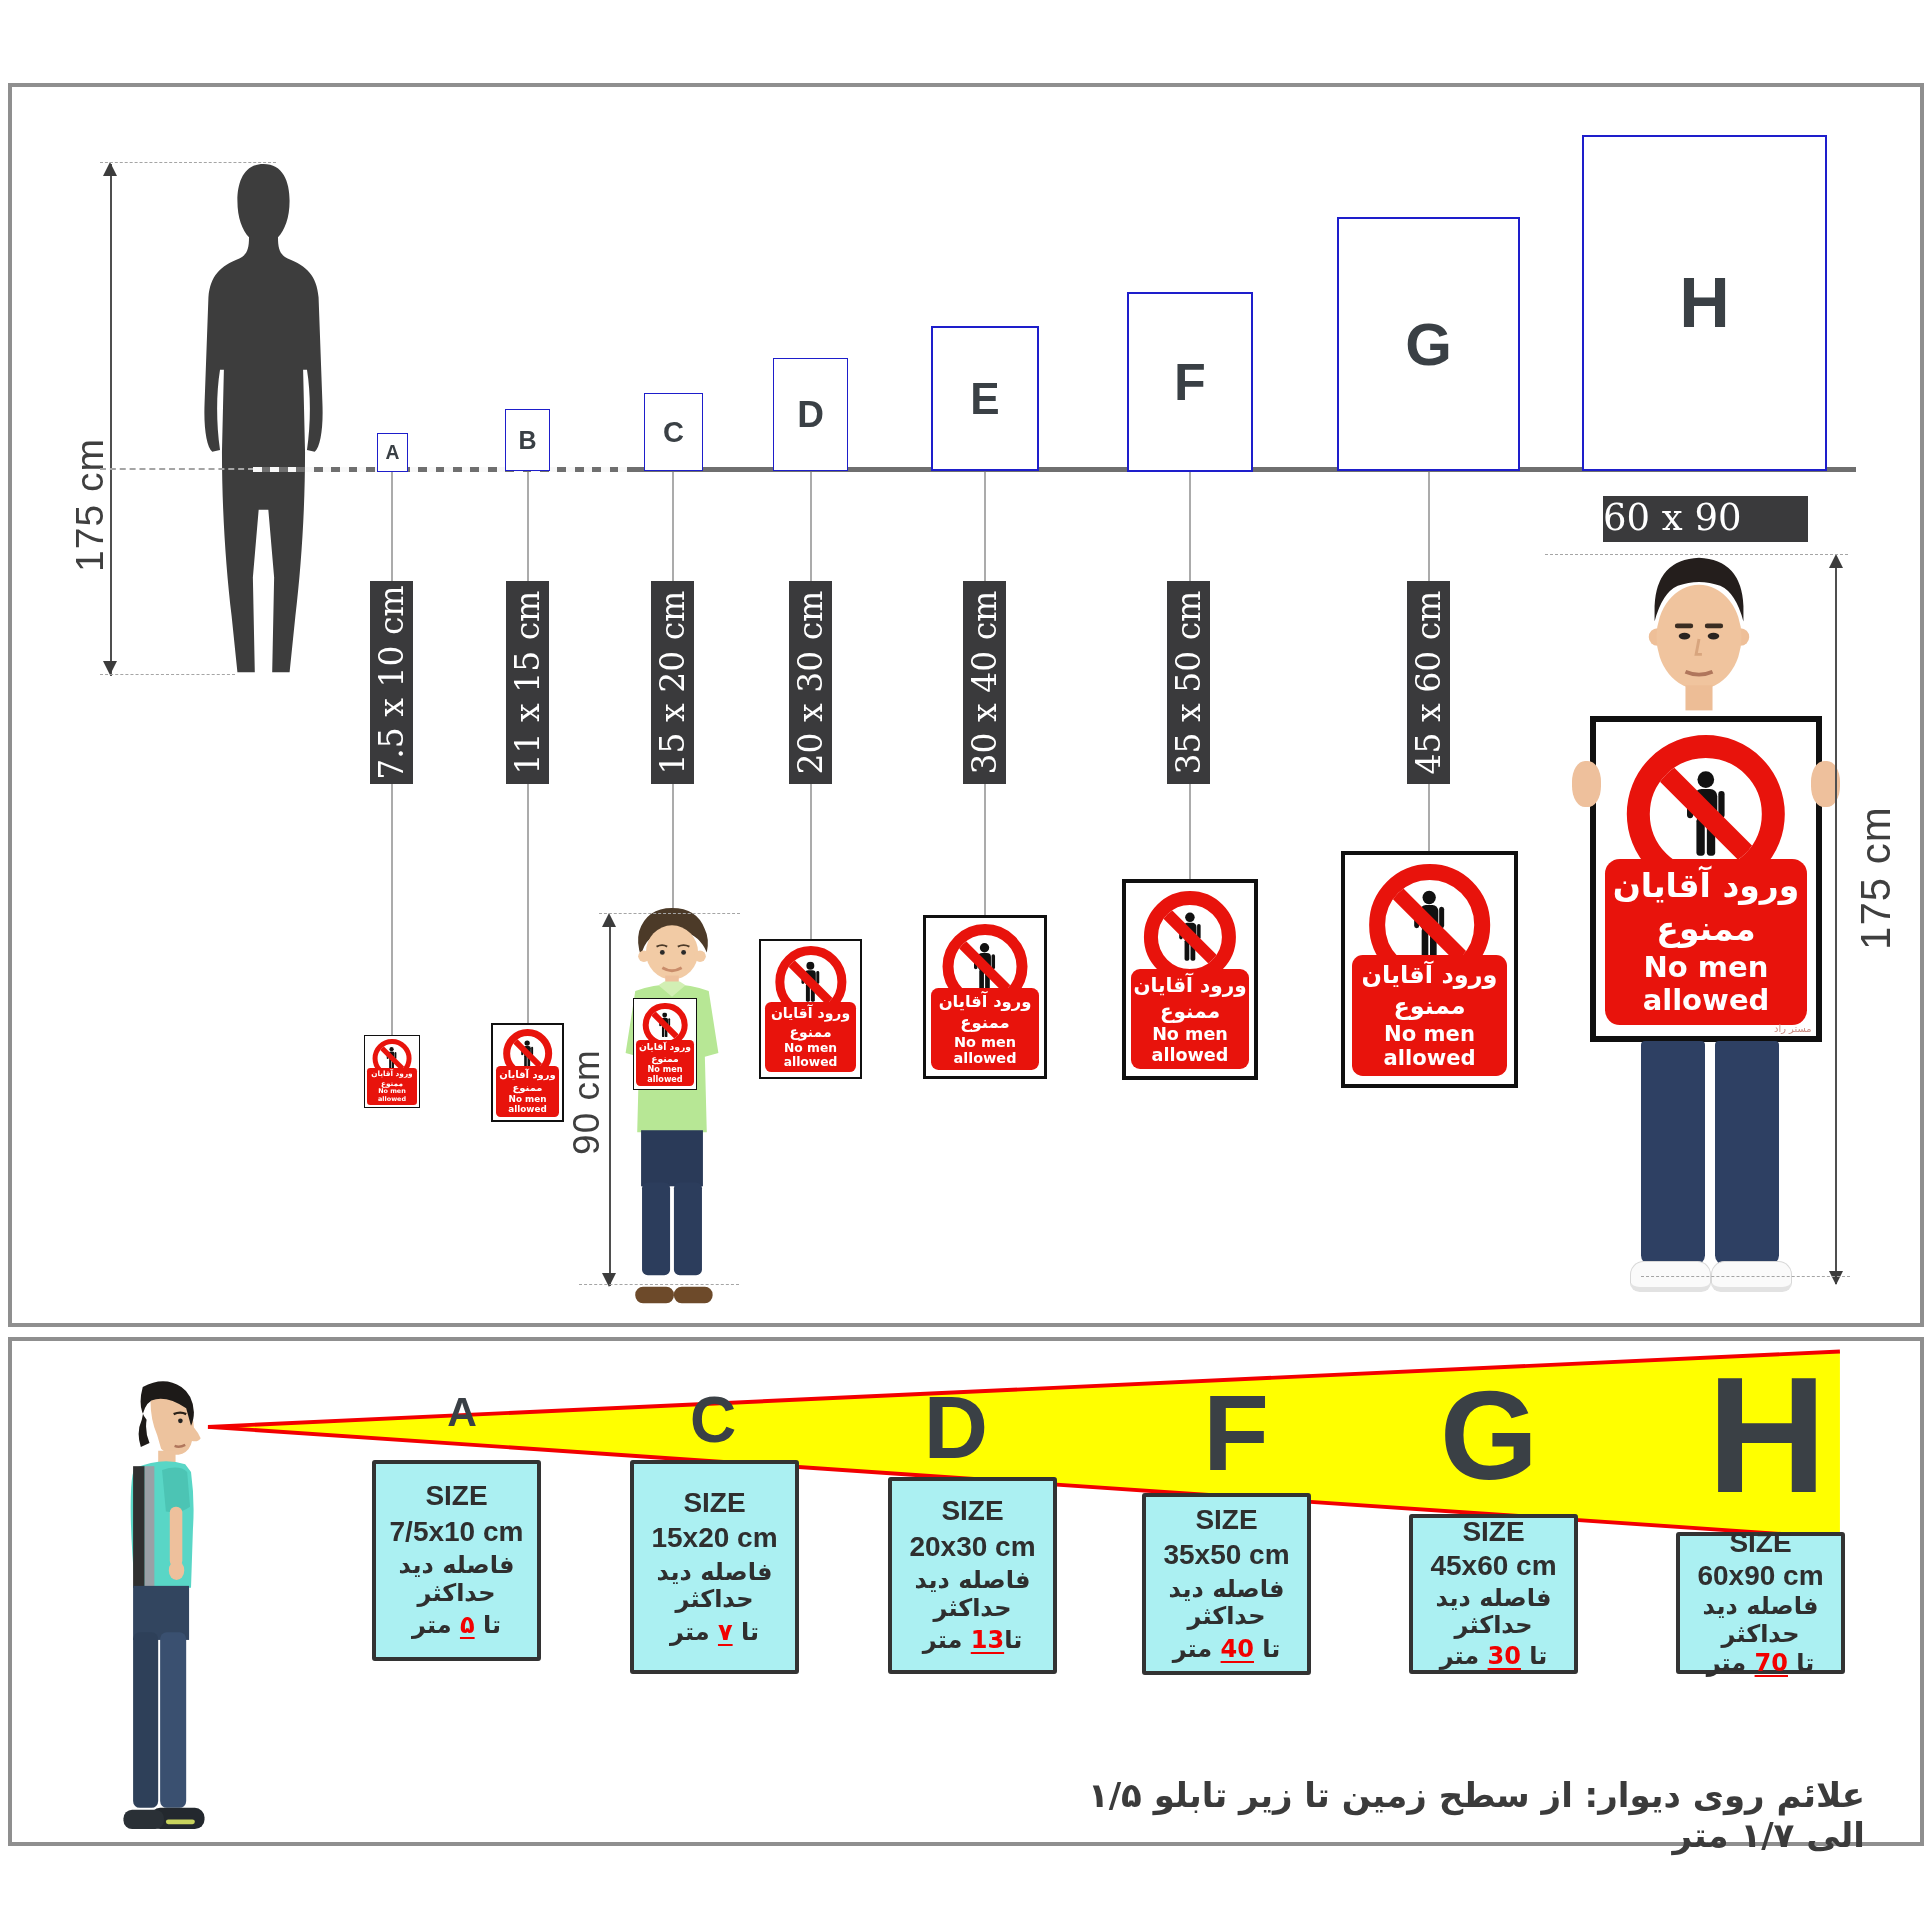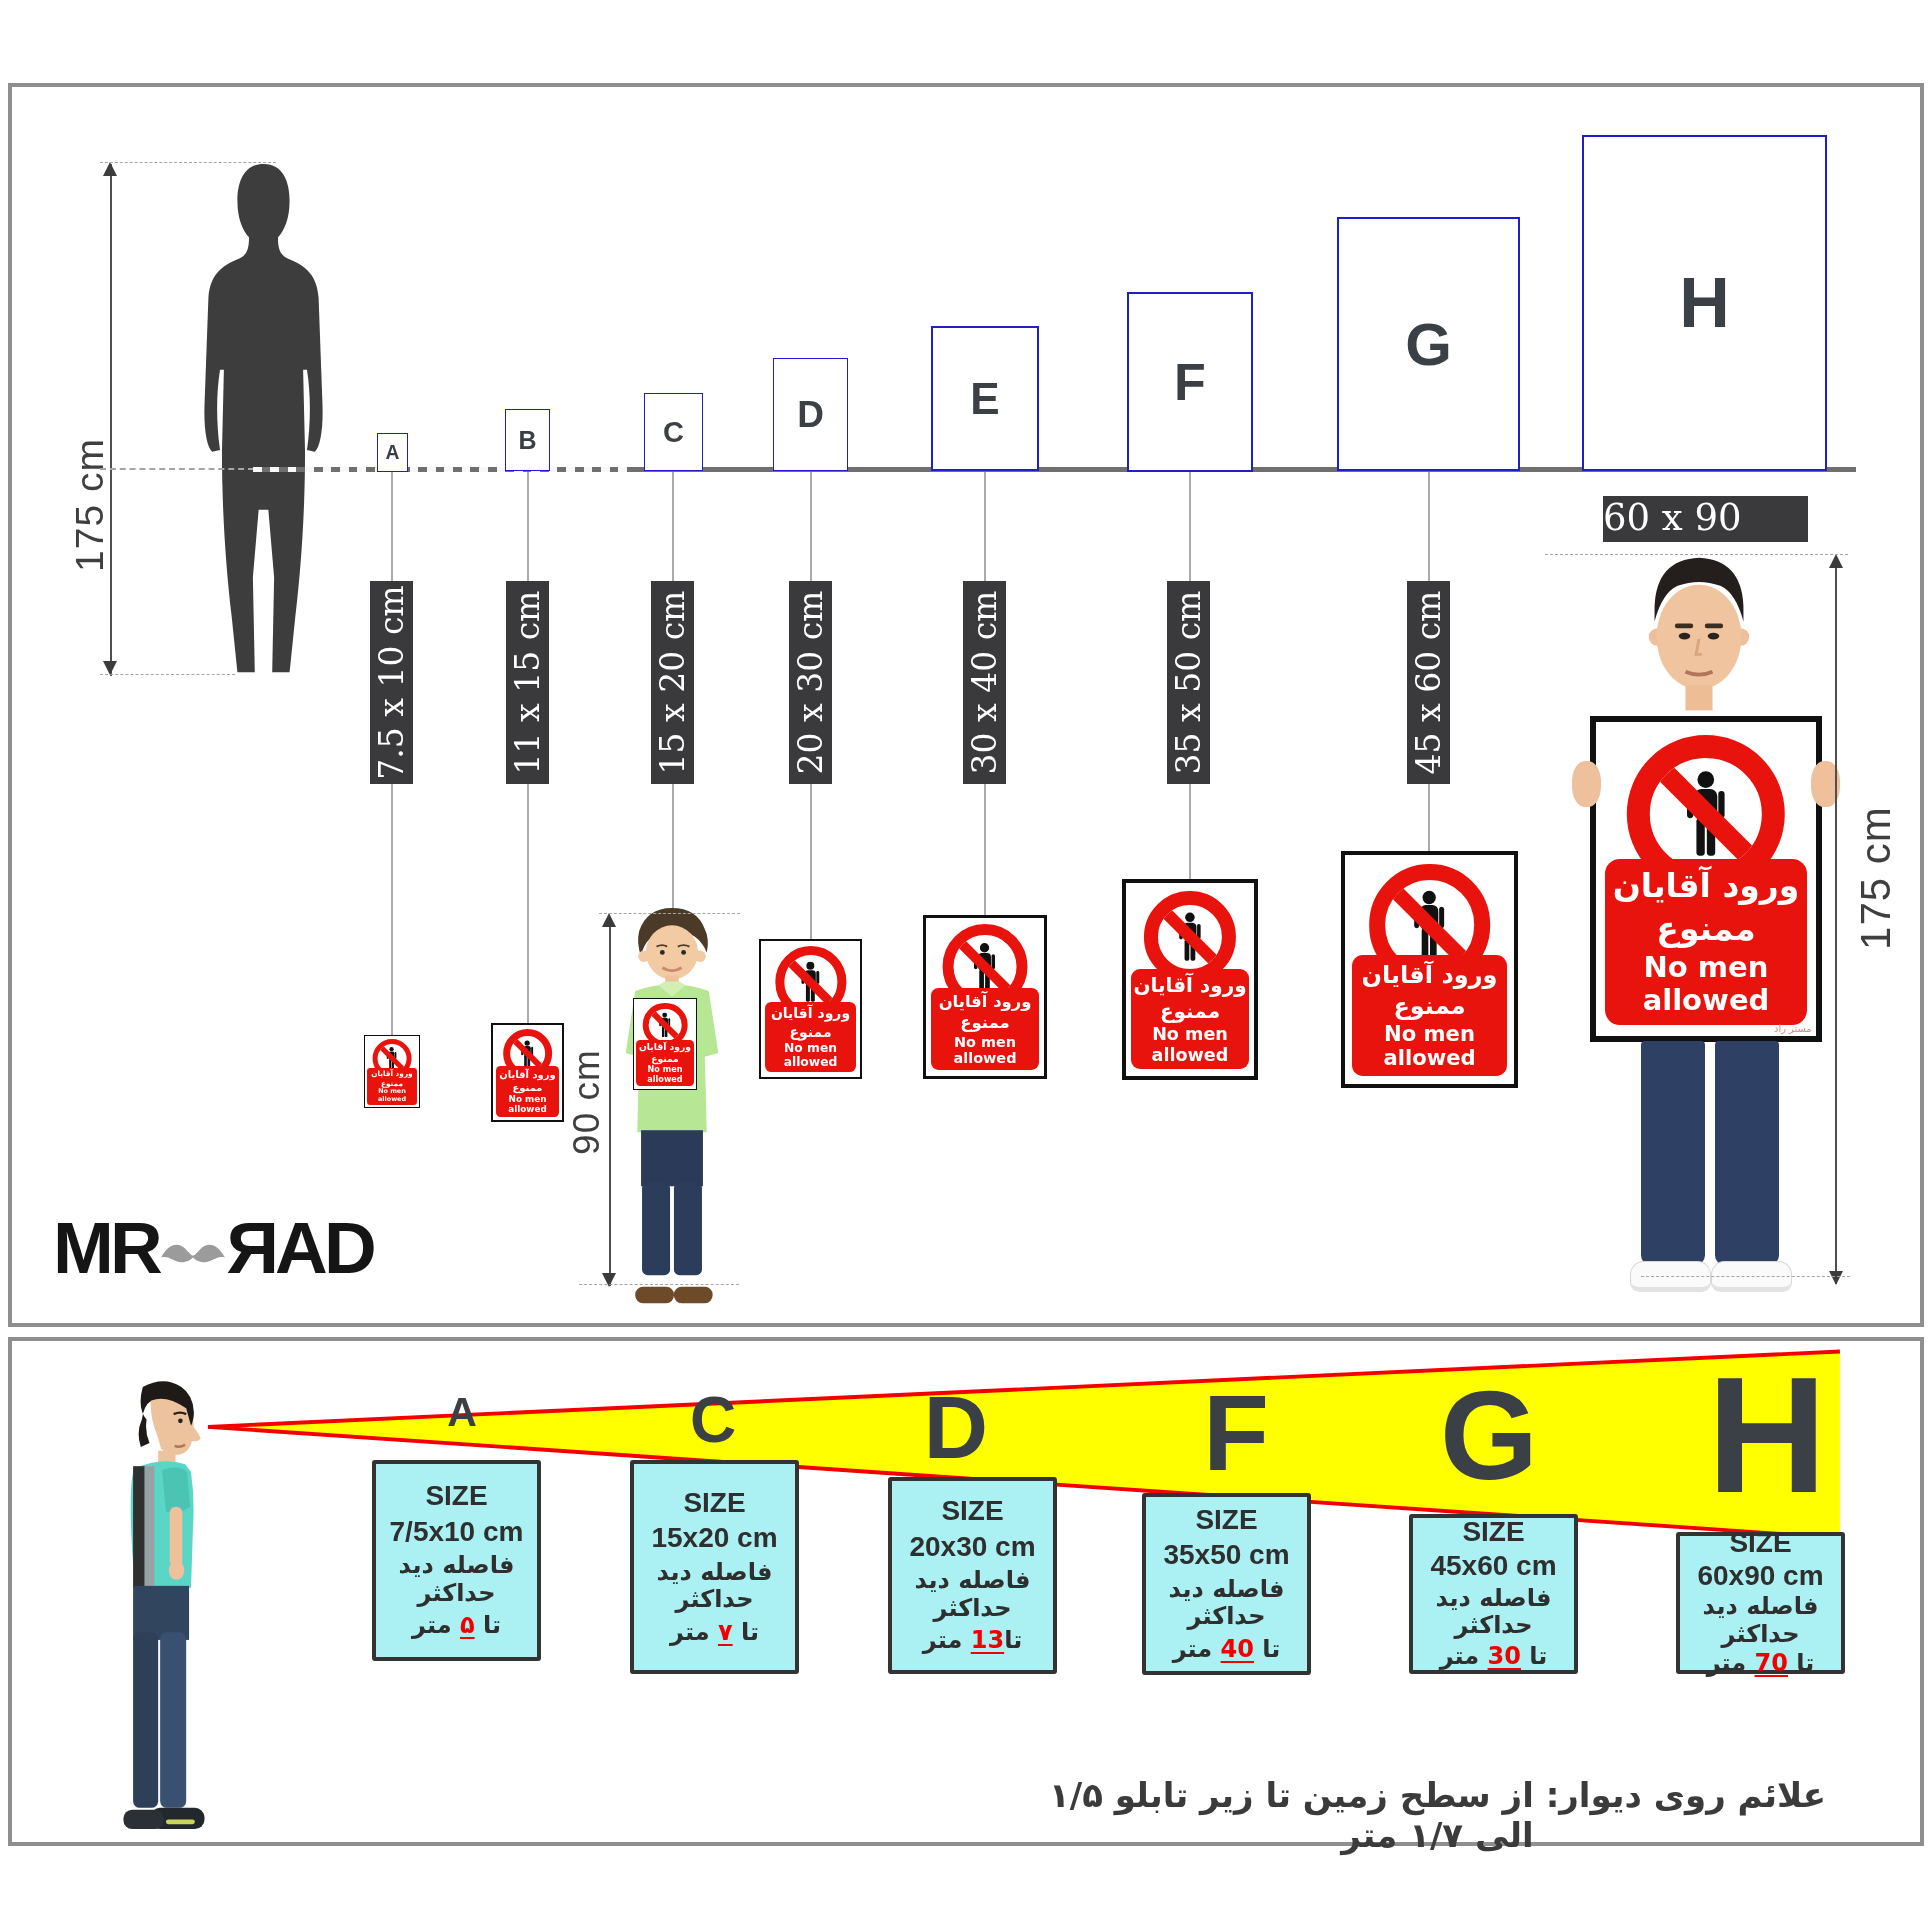--- a/index.html
+++ b/index.html
@@ -316,27 +316,20 @@
   <div class="abs" style="left:1630px;top:1261px;width:81px;height:31px;background:#fafafa;border:1.9px solid #d8d8d8;border-bottom:5.8px solid #e2e2e2;border-radius:13.5px 13.5px 9.7px 9.7px;box-sizing:border-box;"></div>
   <div class="abs" style="left:1711px;top:1261px;width:81px;height:31px;background:#fafafa;border:1.9px solid #d8d8d8;border-bottom:5.8px solid #e2e2e2;border-radius:13.5px 13.5px 9.7px 9.7px;box-sizing:border-box;"></div>
 
   <div class="dimline" style="left:1835px;top:558px;height:726px;"></div>
   <div class="arr up" style="left:1829px;top:554px;"></div>
   <div class="arr down" style="left:1829px;top:1271px;"></div>
   <div class="dash" style="left:1545px;top:554px;width:303px;"></div>
   <div class="dash" style="left:1641px;top:1276px;width:209px;"></div>
   <div class="dimtxt rot" style="left:1799px;top:854px;width:154px;font-size:42px;">175 cm</div>
 
-  <div class="logo" style="left:53px;top:1211px;">
-    <span class="w">MR</span>
-    <svg width="64" height="29" viewBox="0 0 66 30" style="margin:29px 1.9px 0 1.9px;">
-      <path fill="#9b9b9b" d="M0 18 C7 5 17 1 25 9 C29 13 31 16 33 16 C35 16 37 13 41 9 C49 1 59 5 66 18 C57 16 53 23 45 23 C39 23 35 20 33 18 C31 20 27 23 21 23 C13 23 9 16 0 18 Z"></path>
-    </svg>
-    <span class="w">ЯAD</span>
-  </div>
 
   <div class="panel" style="left:7.7px;top:1337px;width:1916px;height:509px;"></div>
 
   <svg class="abs" style="left:9.7px;top:1337px;" width="1912" height="509" viewBox="0 0 1980 527">
     <polygon points="205,93 1895,15 1895,208" fill="#ffff00"></polygon>
     <line x1="205" y1="93" x2="1895" y2="15" stroke="#f20000" stroke-width="4"></line>
     <line x1="205" y1="93" x2="1895" y2="208" stroke="#f20000" stroke-width="4"></line>
   </svg>
 
   <svg class="abs" style="left:108px;top:1379px;" width="111" height="462" viewBox="0 0 115 478">
@@ -397,16 +390,16 @@
     <div class="fa" dir="rtl">فاصله دید حداکثر</div>
     <div class="fa" dir="rtl"><span>تا</span> <span class="rednum">30</span> <span>متر</span></div>
   </div>
   <div class="board" style="left:1676px;top:1532px;height:142px;row-gap:1.9px;">
     <div class="t1">SIZE</div>
     <div class="t2">60x90 cm</div>
     <div class="fa" dir="rtl">فاصله دید حداکثر</div>
     <div class="fa" dir="rtl"><span>تا</span> <span class="rednum">70</span> <span>متر</span></div>
   </div>
 
-  <div class="notebody" style="left:1037px;top:1775px;width:801px;text-align:center;">علائم روی دیوار: از سطح زمین تا زیر تابلو ۱/۵ الی ۱/۷ متر</div>
+  <div class="notebody" style="left:1064px;top:1775px;width:801px;">علائم روی دیوار: از سطح زمین تا زیر تابلو ۱/۵ الی ۱/۷ متر</div>
 
 </div>
 
 
 </body></html>

